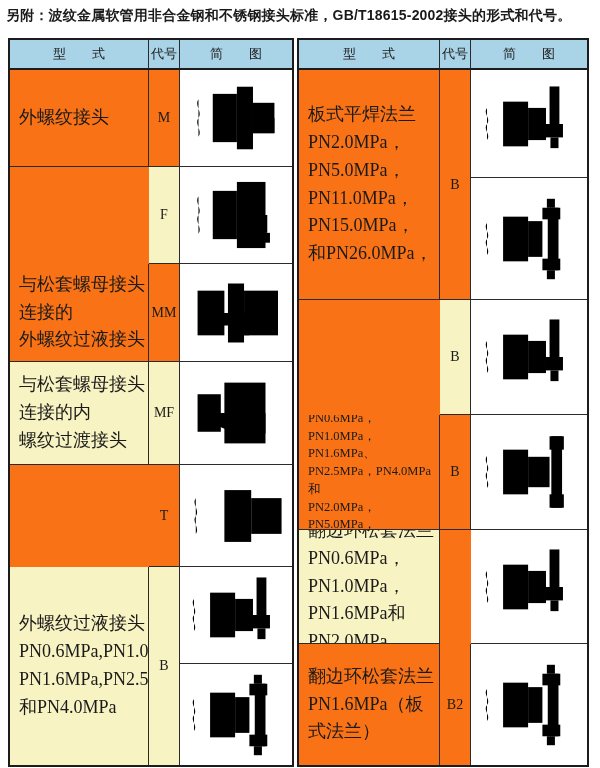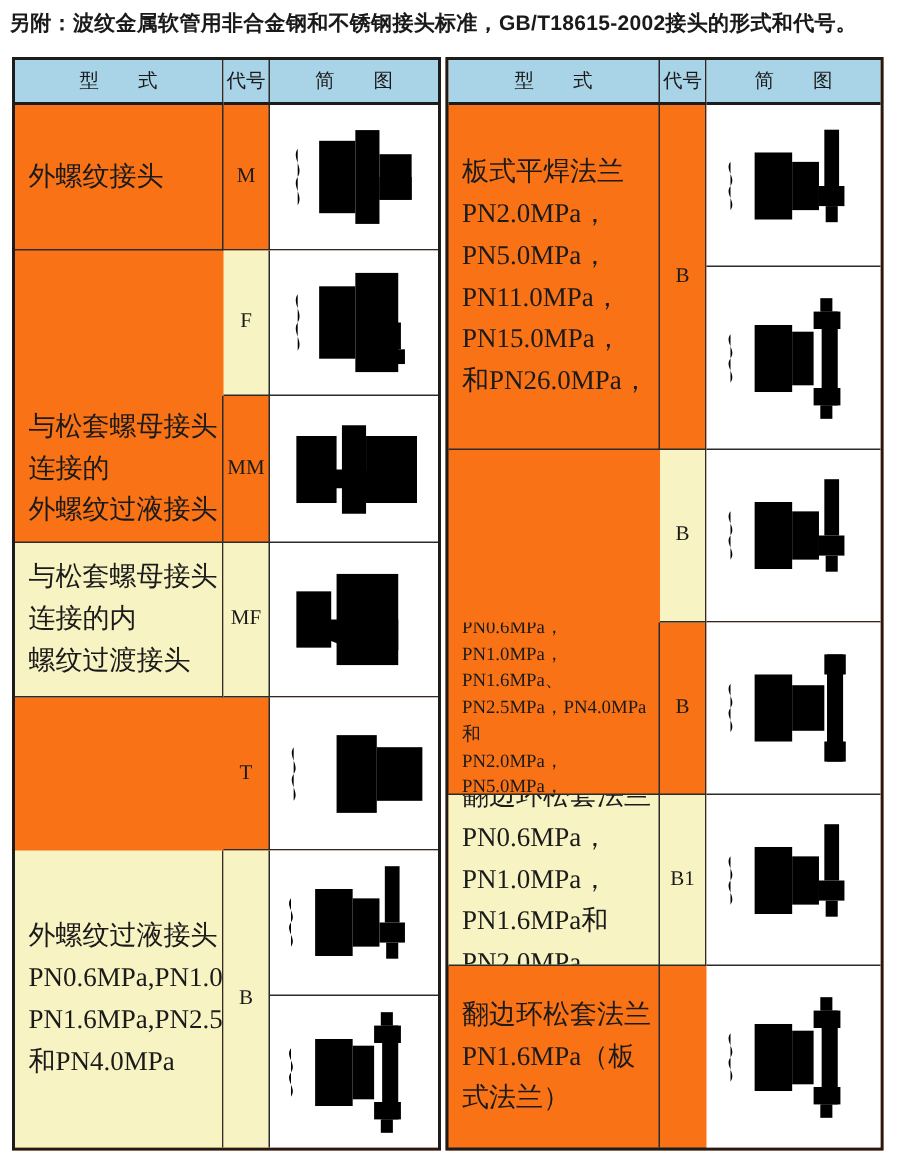--- a/index.html
+++ b/index.html
@@ -263,29 +263,29 @@
     <div class="cell code" style="grid-row:5;grid-column:2">B</div>
     <div class="cell diag lc" style="grid-row:5;grid-column:3">
         <svg class="dsvg">
           <use href="#sym-flange-welded"></use>
         </svg>
       </div>
 
     <div class="cell type yellow" style="grid-row:6;grid-column:1">翻边环松套法兰
 PN0.6MPa，PN1.0MPa，
 PN1.6MPa和PN2.0MPa，</div>
-    <div class="cell code yellow" style="grid-row:6;grid-column:2">B1</div>
     <div class="cell diag lc" style="grid-row:6;grid-column:3">
         <svg class="dsvg">
           <use href="#sym-flange-plate"></use>
         </svg>
       </div>
 
     <div class="cell type lr" style="grid-row:7;grid-column:1">翻边环松套法兰
 PN1.6MPa（板式法兰）</div>
+    <div class="cell code lr" style="grid-row:7;grid-column:2">B2</div>
     <div class="cell diag lc lr" style="grid-row:7;grid-column:3">
         <svg class="dsvg">
           <use href="#sym-flange-lap"></use>
         </svg>
       </div>
   </div>
 
 </div>
 
 </body></html>

